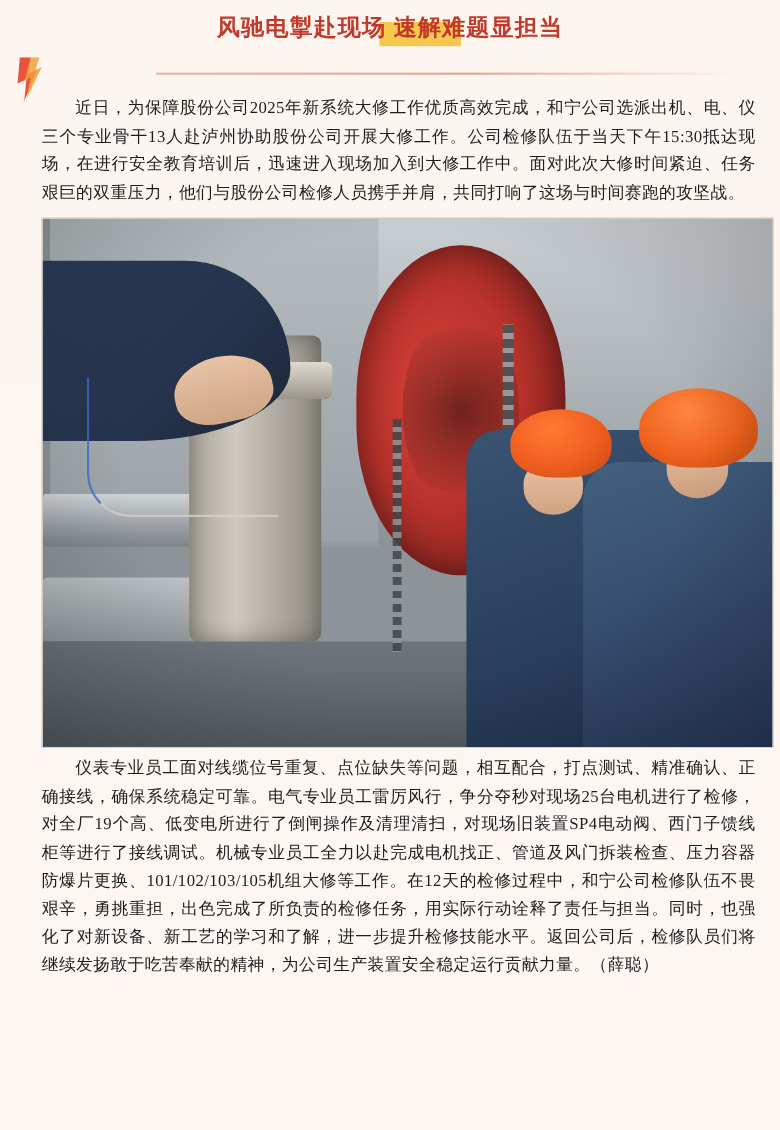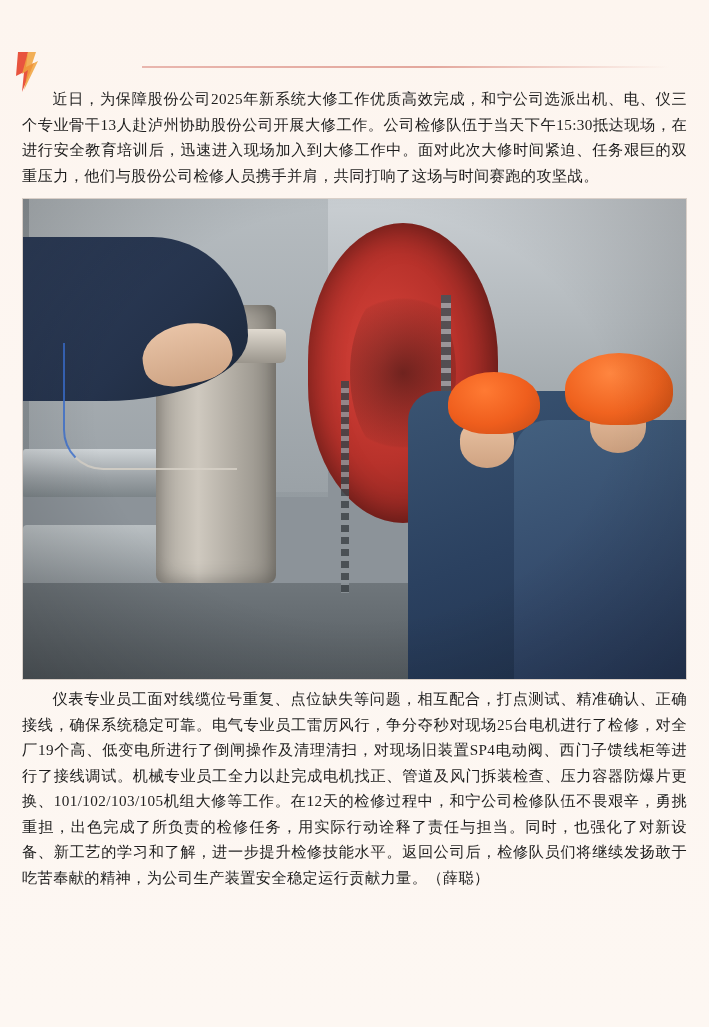--- a/index.html
+++ b/index.html
@@ -73,20 +73,21 @@
     left: 14px;
     top: 52px;
     width: 30px;
     height: 40px;
   }
 
   
   .content {
     padding: 0 22px;
     box-sizing: border-box;
+    margin-left: 16px;
   }
   p.para {
     margin: 0 0 8px 0;
     font-family: "Liberation Serif", serif;
     font-size: 15.2px;
     line-height: 25.5px;
     color: #1d1d1d;
     text-align: justify;
     text-justify: inter-ideograph;
     text-indent: 2em;
@@ -229,20 +230,24 @@
   }
 
   .para-bottom { margin-top: 4px; }
 </style>
 </head>
 <body>
 
 <div class="page">
 
   <div class="header">
+    <div class="title-wrap">
+      <div class="title-highlight"></div>
+      <div class="title-text">风驰电掣赴现场 速解难题显担当</div>
+    </div>
     <div class="divider"></div>
 
     <svg class="ribbon" viewBox="0 0 30 40">
       <path d="M4 0 L14 0 L12 15 L20 11 L8 40 L10 20 L2 24 Z" fill="#e8543f"></path>
       <path d="M14 0 L22 0 L18 12 L24 9 L10 38 L14 18 L8 22 Z" fill="#f0a23c" opacity="0.85"></path>
     </svg>
   </div>
 
   <div class="content">
 

